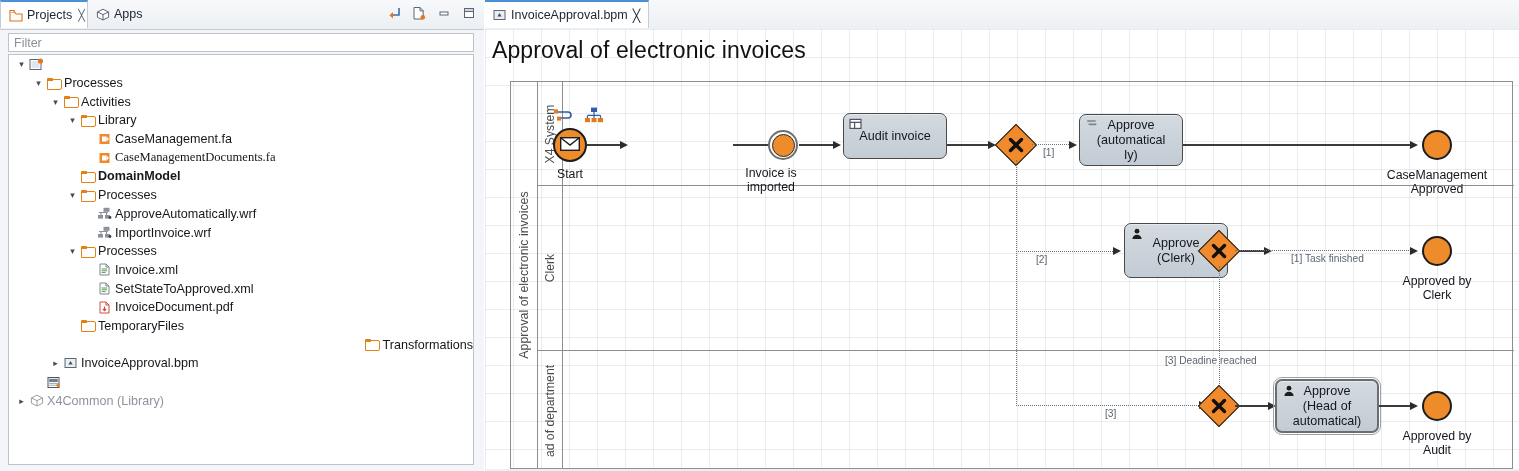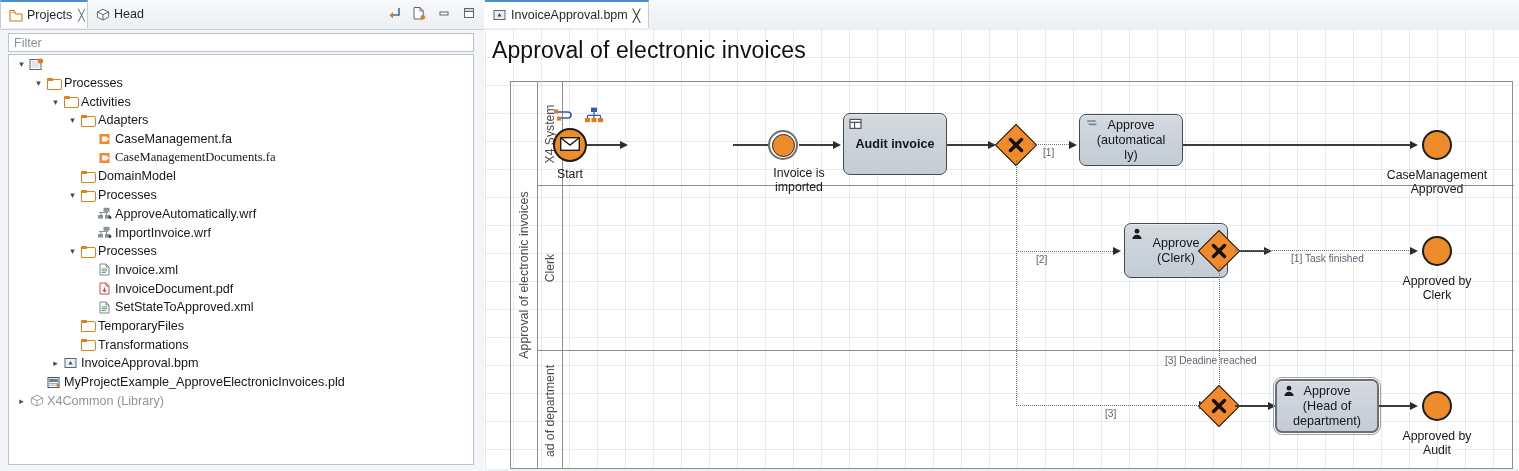--- a/index.html
+++ b/index.html
@@ -150,21 +150,21 @@
         <span>Projects</span>
         <span class="close-x">╳</span>
       </div>
       <div class="vtab" id="tab-apps">
         <span class="ico">
           <svg width="14" height="13" viewBox="0 0 14 13">
             <path d="M7 1.2 12.6 4v5.2L7 12 1.4 9.2V4z" fill="#fff" stroke="#5b6774" stroke-width="1"></path>
             <path d="M1.4 4 7 6.6 12.6 4M7 6.6V12" stroke="#5b6774" stroke-width="1" fill="none"></path>
           </svg>
         </span>
-        <span>Head</span>
+        <span>Apps</span>
       </div>
 
       <div id="tool-icons">
         <span class="ti">
           <svg width="16" height="15" viewBox="0 0 16 15">
             <path d="M13 2v7H5" stroke="#3c6fa8" stroke-width="1.6" fill="none"></path>
             <path d="M7 6 3.4 9.2 7 12.4z" fill="#e2791d"></path>
           </svg>
         </span>
         <span class="ti">
@@ -214,21 +214,21 @@
             <span class="ticon">
               <span class="folder"></span>
             </span>
             <span class="tlabel">Activities</span>
           </div>
           <div class="trow" style="padding-left: 57px;">
             <span class="arrow">▾</span>
             <span class="ticon">
               <span class="folder"></span>
             </span>
-            <span class="tlabel">Adapters</span>
+            <span class="tlabel">Library</span>
           </div>
           <div class="trow" style="padding-left: 74px;">
             <span class="arrow none"></span>
             <span class="ticon">
               <svg width="14" height="12" viewBox="0 0 14 12">
                 <rect x="1.5" y="1" width="10" height="10" fill="#f08a2c"></rect>
                 <path d="M4 3.5h4.5v5H4z" fill="#fff"></path>
                 <path d="M8.5 3.5 11 6l-2.5 2.5z" fill="#fff"></path>
               </svg>
             </span>
@@ -238,21 +238,21 @@
             <span class="arrow none"></span>
             <span class="ticon">
               <svg width="14" height="12" viewBox="0 0 14 12">
                 <rect x="1.5" y="1" width="10" height="10" fill="#f08a2c"></rect>
                 <path d="M4 3.5h4.5v5H4z" fill="#fff"></path>
                 <path d="M8.5 3.5 11 6l-2.5 2.5z" fill="#fff"></path>
               </svg>
             </span>
             <span class="tlabel">CaseManagementDocuments.fa</span>
           </div>
-          <div class="trow" style="padding-left: 57px;">
+          <div class="trow" style="padding-left: 57px; font-weight: bold;">
             <span class="arrow none"></span>
             <span class="ticon">
               <span class="folder"></span>
             </span>
             <span class="tlabel">DomainModel</span>
           </div>
           <div class="trow" style="padding-left: 57px;">
             <span class="arrow">▾</span>
             <span class="ticon">
               <span class="folder"></span>
@@ -300,46 +300,46 @@
                 <path d="M8 1v3h3" fill="none" stroke="#7b8792"></path>
                 <path d="M3.6 6h5.5M3.6 7.8h5.5M3.6 9.6h4" stroke="#5f9b4e" stroke-width="1"></path>
               </svg>
             </span>
             <span class="tlabel">Invoice.xml</span>
           </div>
           <div class="trow" style="padding-left: 74px;">
             <span class="arrow none"></span>
             <span class="ticon">
               <svg width="13" height="13" viewBox="0 0 13 13">
+                <path d="M2 1h6l3 3v8H2z" fill="#fff" stroke="#7b8792" stroke-width="1"></path>
+                <path d="M8 1v3h3" fill="none" stroke="#7b8792"></path>
+                <path d="M3.6 6h5.5M3.6 7.8h5.5M3.6 9.6h4" stroke="#5f9b4e" stroke-width="1"></path>
+              </svg>
+            </span>
+            <span class="tlabel">SetStateToApproved.xml</span>
+          </div>
+          <div class="trow" style="padding-left: 74px;">
+            <span class="arrow none"></span>
+            <span class="ticon">
+              <svg width="13" height="13" viewBox="0 0 13 13">
                 <path d="M2 1h6l3 3v8H2z" fill="#fff" stroke="#d14b3f" stroke-width="1"></path>
                 <path d="M8 1v3h3" fill="none" stroke="#d14b3f"></path>
                 <path d="M6.5 5.4v4.2M4.9 8l1.6 1.7L8.1 8" stroke="#d14b3f" stroke-width="1.2" fill="none"></path>
               </svg>
             </span>
             <span class="tlabel">InvoiceDocument.pdf</span>
           </div>
-          <div class="trow" style="padding-left: 74px;">
-            <span class="arrow none"></span>
-            <span class="ticon">
-              <svg width="13" height="13" viewBox="0 0 13 13">
-                <path d="M2 1h6l3 3v8H2z" fill="#fff" stroke="#7b8792" stroke-width="1"></path>
-                <path d="M8 1v3h3" fill="none" stroke="#7b8792"></path>
-                <path d="M3.6 6h5.5M3.6 7.8h5.5M3.6 9.6h4" stroke="#5f9b4e" stroke-width="1"></path>
-              </svg>
-            </span>
-            <span class="tlabel">SetStateToApproved.xml</span>
-          </div>
           <div class="trow" style="padding-left: 57px;">
             <span class="arrow none"></span>
             <span class="ticon">
               <span class="folder"></span>
             </span>
             <span class="tlabel">TemporaryFiles</span>
           </div>
-          <div class="trow" style="padding-left: 57px;">
+          <div class="trow" style="padding-left: 57px; justify-content: flex-end;">
             <span class="arrow none"></span>
             <span class="ticon">
               <span class="folder"></span>
             </span>
             <span class="tlabel">Transformations</span>
           </div>
           <div class="trow" style="padding-left: 40px;">
             <span class="arrow">▸</span>
             <span class="ticon">
               <svg width="13" height="12" viewBox="0 0 13 12">
@@ -352,21 +352,20 @@
           <div class="trow" style="padding-left: 23px;">
             <span class="arrow none"></span>
             <span class="ticon">
               <svg width="14" height="13" viewBox="0 0 14 13">
                 <rect x="1" y="1.5" width="11" height="10" fill="#fff" stroke="#4a5561"></rect>
                 <rect x="2.2" y="2.8" width="8.6" height="3.2" fill="#6f7d8b"></rect>
                 <path d="M2.2 7.4h8.6M2.2 9.2h8.6" stroke="#9aa5b1"></path>
                 <path d="M11 7.6v3.4M9.3 9.3h3.4" stroke="#e2791d" stroke-width="1.4"></path>
               </svg>
             </span>
-            <span class="tlabel">MyProjectExample_ApproveElectronicInvoices.pld</span>
           </div>
           <div class="trow" style="padding-left: 6px;">
             <span class="arrow">▸</span>
             <span class="ticon">
               <svg width="14" height="13" viewBox="0 0 14 13">
                 <path d="M7 1.2 12.6 4v5.2L7 12 1.4 9.2V4z" fill="#fff" stroke="#9aa0a8" stroke-width="1"></path>
                 <path d="M1.4 4 7 6.6 12.6 4M7 6.6V12" stroke="#9aa0a8" stroke-width="1" fill="none"></path>
               </svg>
             </span>
             <span class="tlabel dim">X4Common (Library)</span>
@@ -444,29 +443,29 @@
       <div class="ln h" style="left:102px;top:115.4px;width:36px;"></div>
       <div class="arrowhead ah-r" style="left:135px;top:111.6px;"></div>
 
 
       <div class="ln h" style="left:248px;top:115.4px;width:41px;"></div>
       <div class="arrowhead ah-r" style="left:285px;top:111.6px;"></div>
 
       <div class="node event ev-inter" style="left:283px;top:101px;">
         <i></i>
       </div>
-      <div class="lbl" style="left:264px;top:137px;width:100px;">
+      <div class="lbl" style="left:236px;top:137px;width:100px;">
         <span>Invoice is</span><br>
         <span>imported</span>
       </div>
 
       <div class="ln h" style="left:314px;top:115.4px;width:38px;"></div>
       <div class="arrowhead ah-r" style="left:348px;top:111.6px;"></div>
 
-      <div class="node task" style="left:358px;top:84px;height:62px;font-weight:bold;">
+      <div class="node task" style="left:358px;top:84px;height:46px;">
         <span class="tk-ico">
           <svg width="13" height="12" viewBox="0 0 13 12">
             <rect x="1" y="1.4" width="11" height="9" fill="#fff" stroke="#4d5660" stroke-width="1.2"></rect>
             <path d="M1 4.4h11M5.6 4.4v6.0" stroke="#4d5660" stroke-width="1.2"></path>
           </svg>
         </span>
         <span class="tasktext">Audit invoice</span>
       </div>
 
       <div class="ln h" style="left:462px;top:115.4px;width:45px;"></div>
@@ -565,21 +564,21 @@
       <div class="node task selected" style="left:790px;top:350px;height:54px;">
         <span class="tk-ico">
           <svg width="12" height="12" viewBox="0 0 12 12">
             <circle cx="6" cy="3.2" r="2.4" fill="#1d1d1d"></circle>
             <path d="M1.4 11c0-2.6 2.1-4.3 4.6-4.3s4.6 1.7 4.6 4.3z" fill="#1d1d1d"></path>
           </svg>
         </span>
         <span class="tasktext">
           <span>Approve</span><br>
           <span>(Head of</span><br>
-          <span>department)</span>
+          <span>automatical)</span>
         </span>
       </div>
 
       <div class="ln h" style="left:894px;top:376.4px;width:35px;"></div>
       <div class="arrowhead ah-r" style="left:925px;top:372.6px;"></div>
 
       <div class="node event ev-end" style="left:937px;top:362px;"></div>
       <div class="lbl" style="left:897px;top:400px;width:110px;">
         <span>Approved by</span><br>
         <span>Audit</span>

